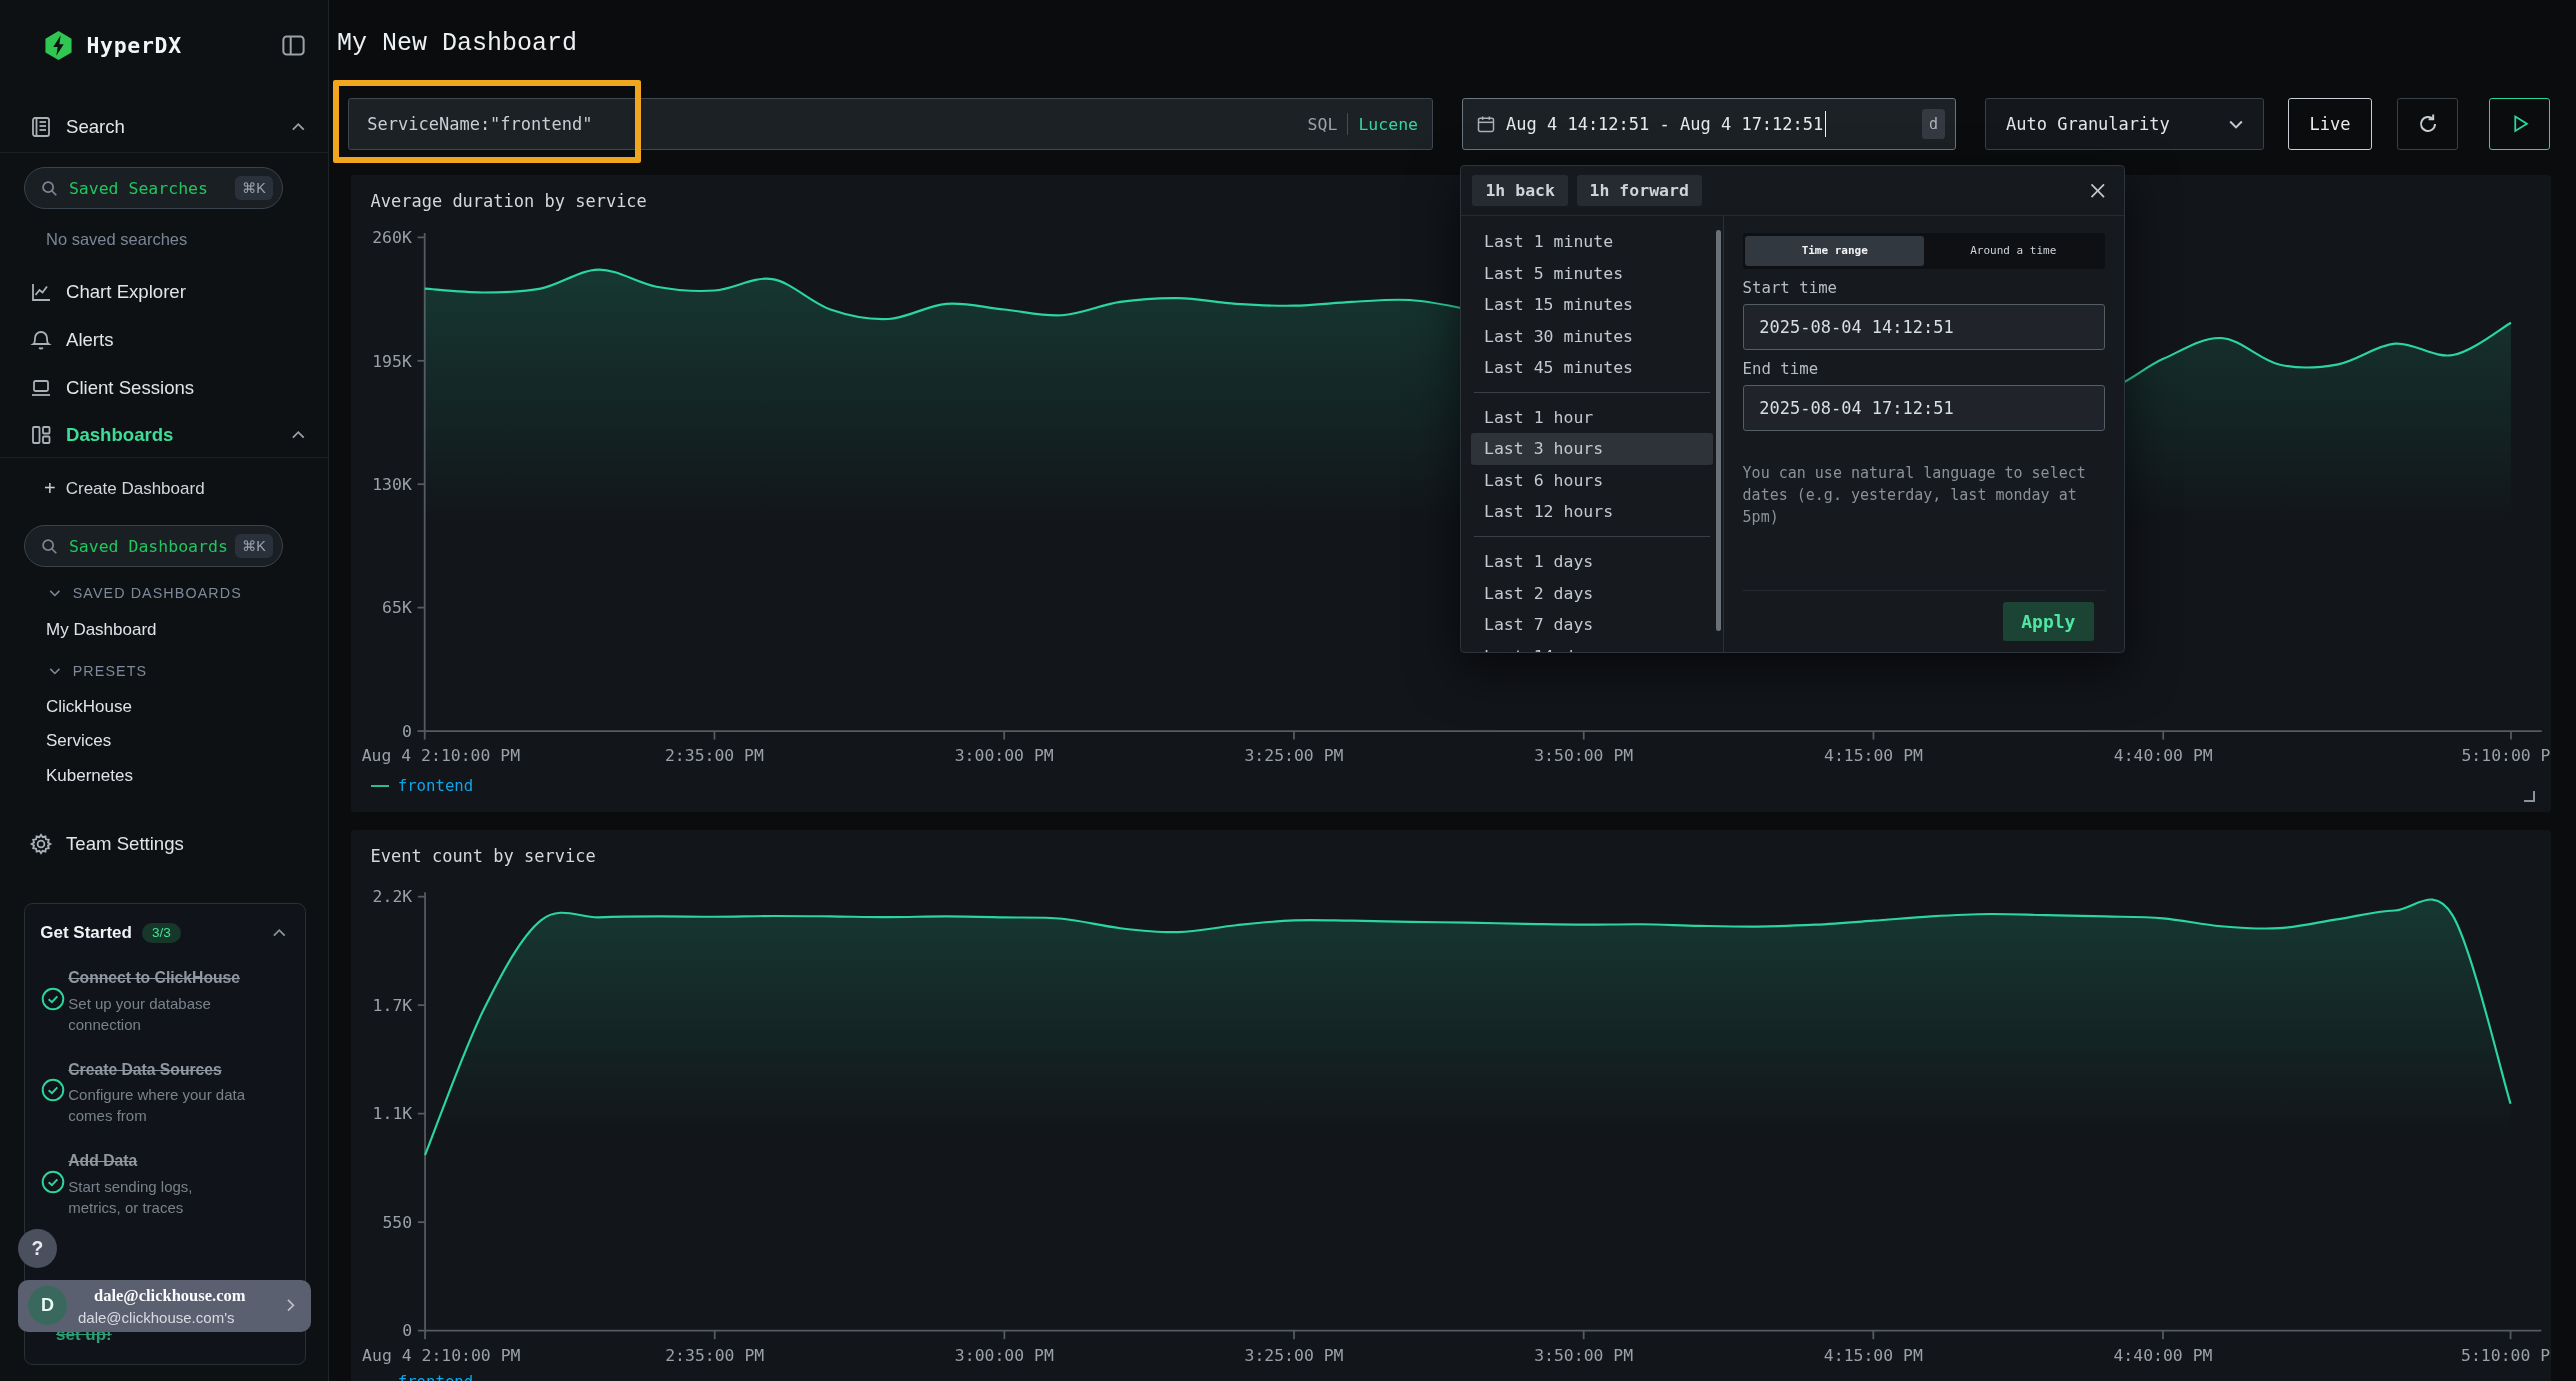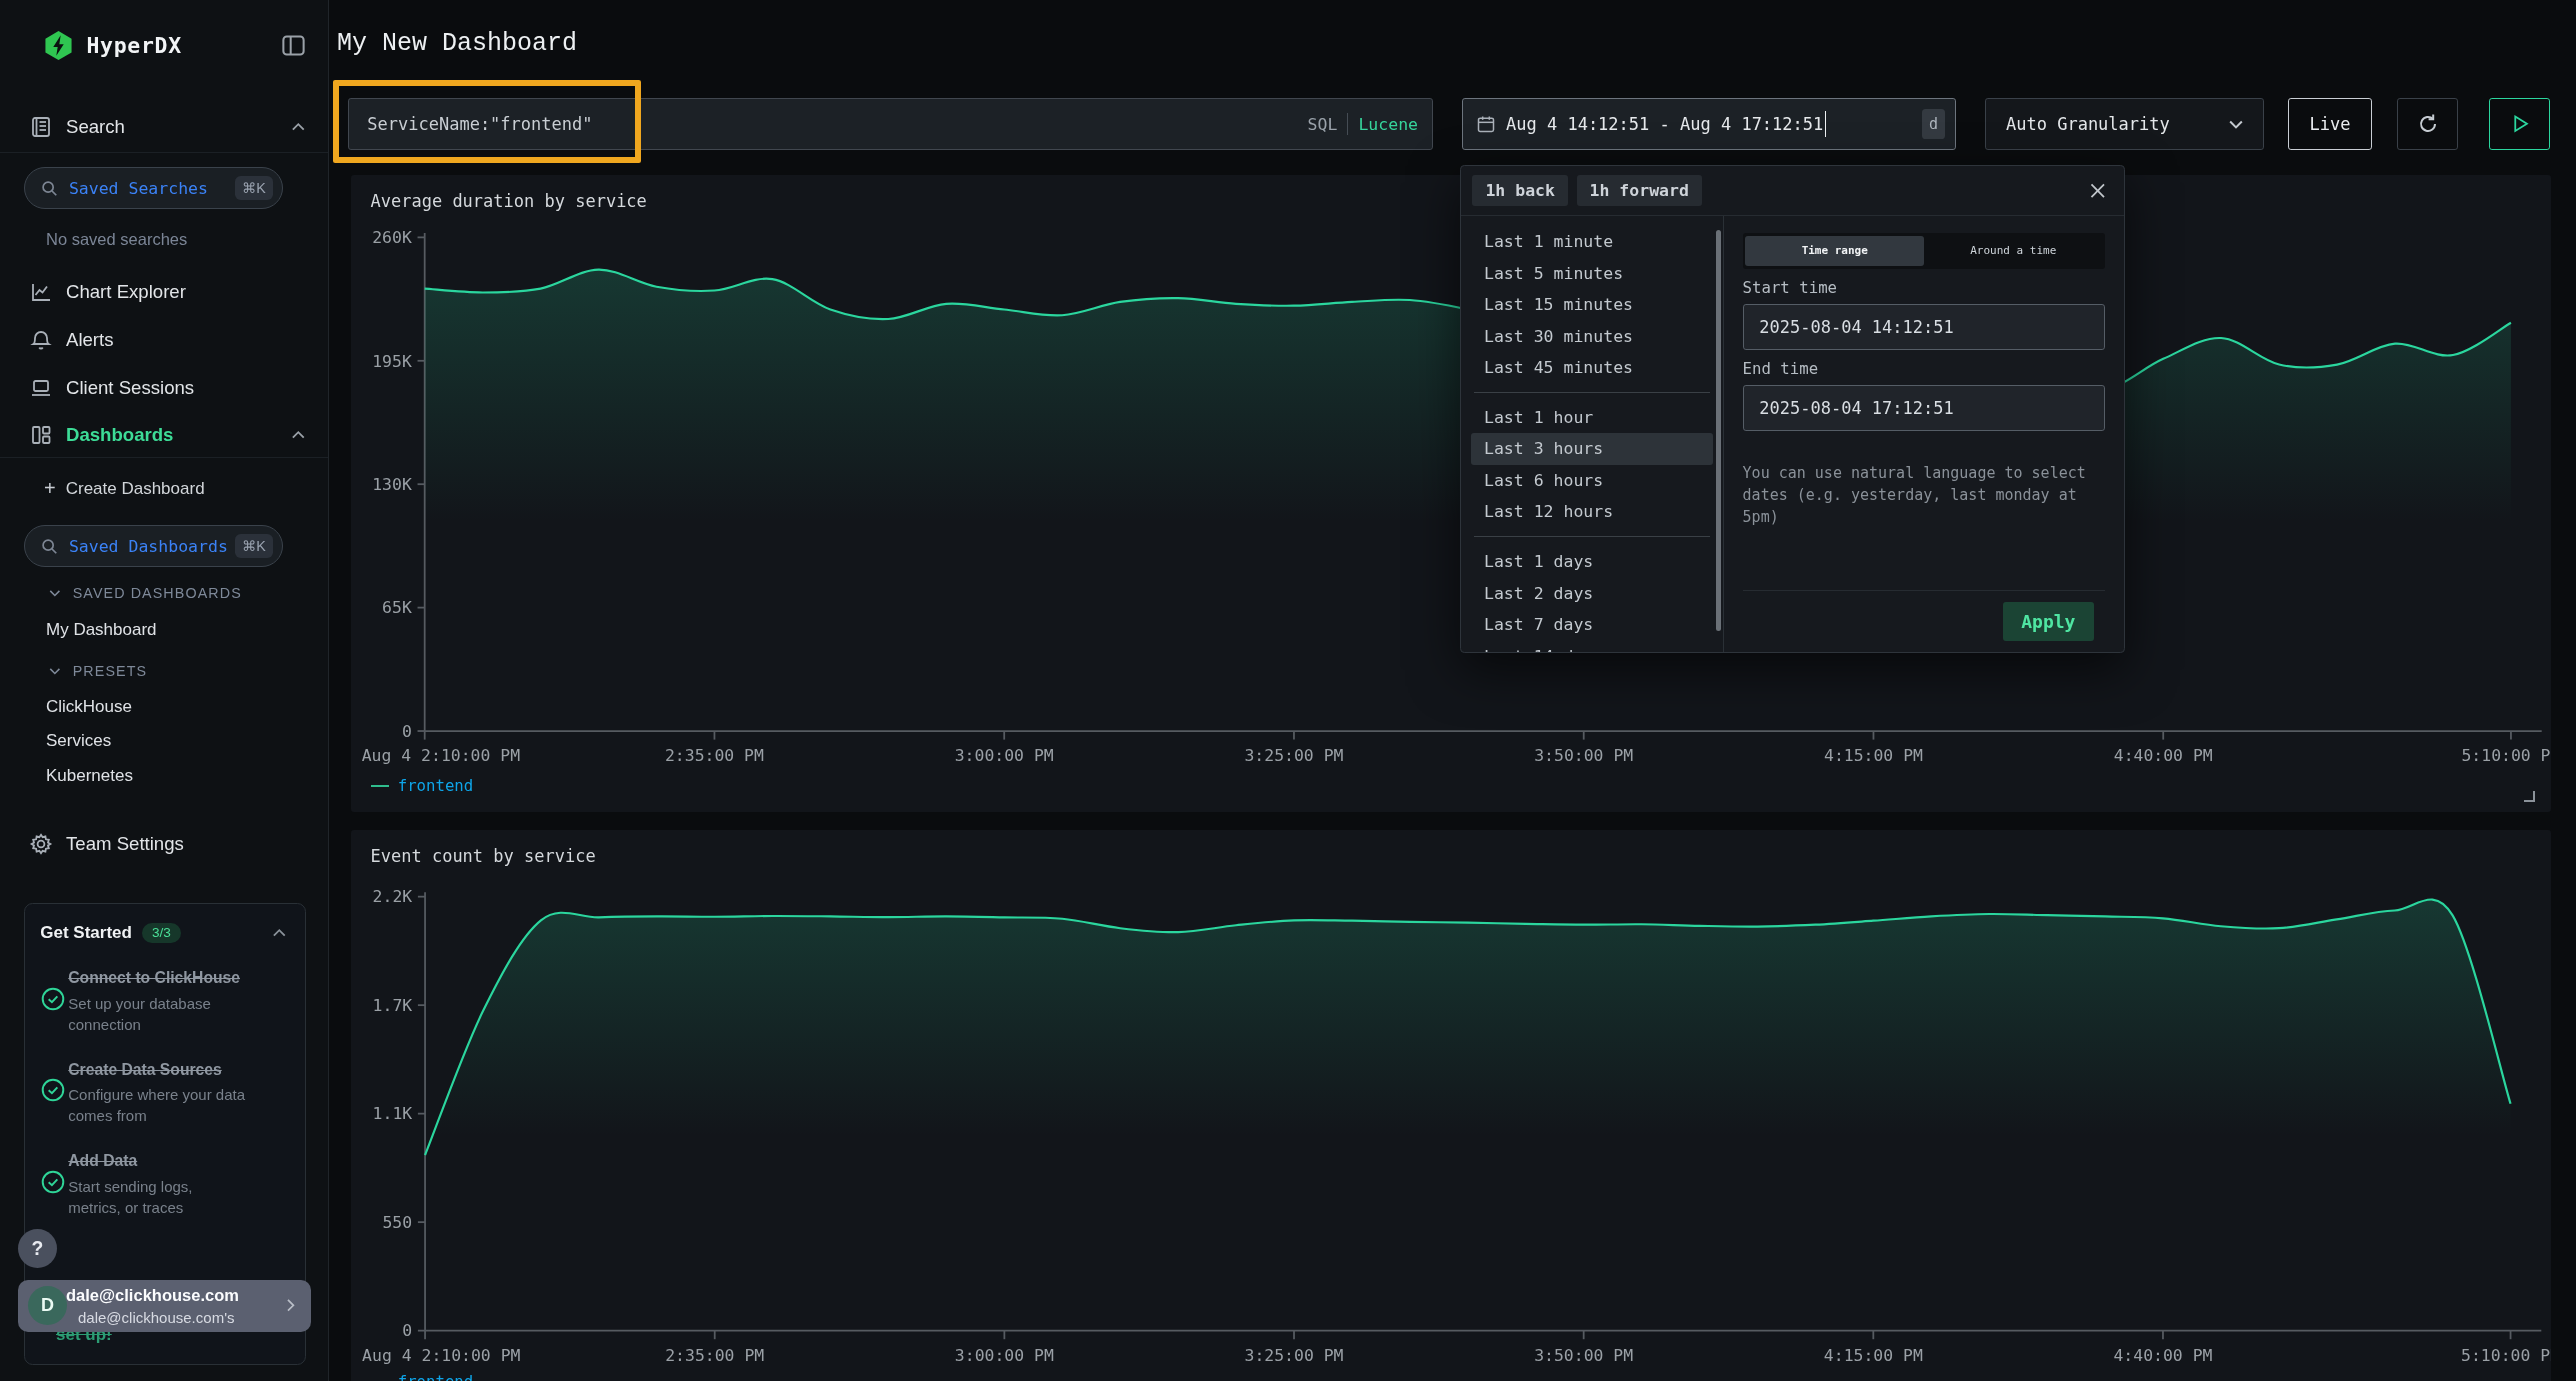--- a/index.html
+++ b/index.html
@@ -12,21 +12,21 @@
   .logo-row { position:absolute; left:42px; top:29px; display:flex; align-items:center; gap:11.4px; }
   .logo-word { font-family:"DejaVu Sans Mono", monospace; font-weight:bold; font-size:21.5px; color:#f2f4f6; letter-spacing:0.7px; }
   .collapse-btn { position:absolute; right:21.5px; top:31.5px; cursor:pointer; }
   .nav-row { position:absolute; left:0; width:329px; height:34px; display:flex; align-items:center; cursor:pointer; }
   .nav-row .ic { position:absolute; left:29px; width:24px; height:24px; }
   .nav-row .lbl { position:absolute; left:66px; font-size:18.6px; color:#e2e5e8; }
   .nav-row .chev { position:absolute; right:21.5px; }
   .sb-divider { position:absolute; left:0; width:328px; height:0; border-top:1.4px solid #1b2025; }
   .pill { position:absolute; left:23.6px; width:259px; height:42px; border-radius:21px; background:#1a1f24; border:1.4px solid #3a424b; display:flex; align-items:center; cursor:text; }
   .pill .mag { margin-left:15.7px; }
-  .pill .ph { margin-left:10px; font-family:"DejaVu Sans Mono", monospace; font-size:16.5px; color:#3b82f6; }
+  .pill .ph { margin-left:10px; font-family:"DejaVu Sans Mono", monospace; font-size:16.5px; color:#22c55e; }
   .pill .kbd { position:absolute; right:8.6px; background:#2b313a; border-radius:5.7px; padding:3.6px 7.2px; font-size:14.3px; color:#9aa3b0; }
   .muted-note { position:absolute; left:46px; font-size:16.5px; color:#7b8596; }
   .sec-label { position:absolute; left:47px; display:flex; align-items:center; gap:10px; color:#7e8999; font-size:14.3px; letter-spacing:1.1px; cursor:pointer; }
   .plain-item { position:absolute; left:46px; font-size:17px; color:#dfe2e6; cursor:pointer; }
   .create-row { position:absolute; left:44px; display:flex; align-items:center; gap:10px; cursor:pointer; }
   .create-row .plus { font-size:20px; color:#c9ced4; }
   .create-row .txt { font-size:17px; color:#d2d6da; }
   .green { color:#3ddc97 !important; font-weight:bold; }
 
   .gs-card { position:absolute; left:23.6px; top:903px; width:282px; height:462px; background:#10141a; border:1.4px solid #293036; border-radius:8.6px; padding:18.6px 15.7px; }
@@ -35,21 +35,21 @@
   .gs-badge { background:#16372a; color:#4ade97; font-size:13.6px; padding:2.9px 10px; border-radius:715px; }
   .gs-chev { margin-left:auto; }
   .gs-item { display:flex; gap:2px; margin-top:24px; }
   .gs-check { flex:0 0 26px; margin-top:18.6px; }
   .gs-item-title { font-size:15.7px; font-weight:bold; color:#8f97a1; text-decoration:line-through; max-width:172px; line-height:1.35; }
   .gs-item-desc { font-size:15px; color:#79818b; max-width:179px; line-height:1.4; margin-top:4.3px; }
   .help-fab { position:absolute; left:18px; top:1229px; width:39px; height:39px; border-radius:50%; background:#4a505e; color:#e8eaf0; font-size:19.3px; font-weight:bold; display:flex; align-items:center; justify-content:center; z-index:3; cursor:pointer; }
   .frag { position:absolute; left:56px; top:1325px; font-size:17px; font-weight:bold; color:#2c9d74; text-decoration:line-through; z-index:1; }
   .user-chip { position:absolute; left:18px; top:1280px; width:293px; height:52px; background:#5b6070; border-radius:10px; z-index:2; cursor:pointer; }
   .user-av { position:absolute; left:10px; top:6.4px; width:39px; height:39px; border-radius:50%; background:#3a685c; color:#eafaf3; font-weight:bold; font-size:18px; display:flex; align-items:center; justify-content:center; }
-  .user-name { position:absolute; left:48px; top:6.4px; font-size:16.5px; font-weight:bold; color:#fbfcfe; }
+  .user-name { position:absolute; left:76px; top:6.4px; font-size:16.5px; font-weight:bold; color:#fbfcfe;font-family:Liberation Serif, serif; }
   .user-sub { position:absolute; left:60px; top:29px; font-size:15px; color:#d8dbe3; }
   .user-chev { position:absolute; right:11.4px; top:15.7px; }
 
   
   .main { position:absolute; left:329px; top:0; width:2247px; height:1381px; }
   .page-title { position:absolute; left:8px; top:29px; font-family:Liberation Mono, monospace; font-size:25px; color:#edf0f2;text-align:right; }
 
   .query-input { position:absolute; left:19.3px; top:98px; width:1085px; height:52px; background:#1c2126; border:1.4px solid #41474f; border-radius:2.9px; display:flex; align-items:center; cursor:text; }
   .query-text { margin-left:18px; font-family:"DejaVu Sans Mono", monospace; font-size:17px; color:#c9ced3; }
   .lang-toggle { position:absolute; right:14.3px; display:flex; align-items:center; gap:10px; font-family:"DejaVu Sans Mono", monospace; font-size:16.5px; }

